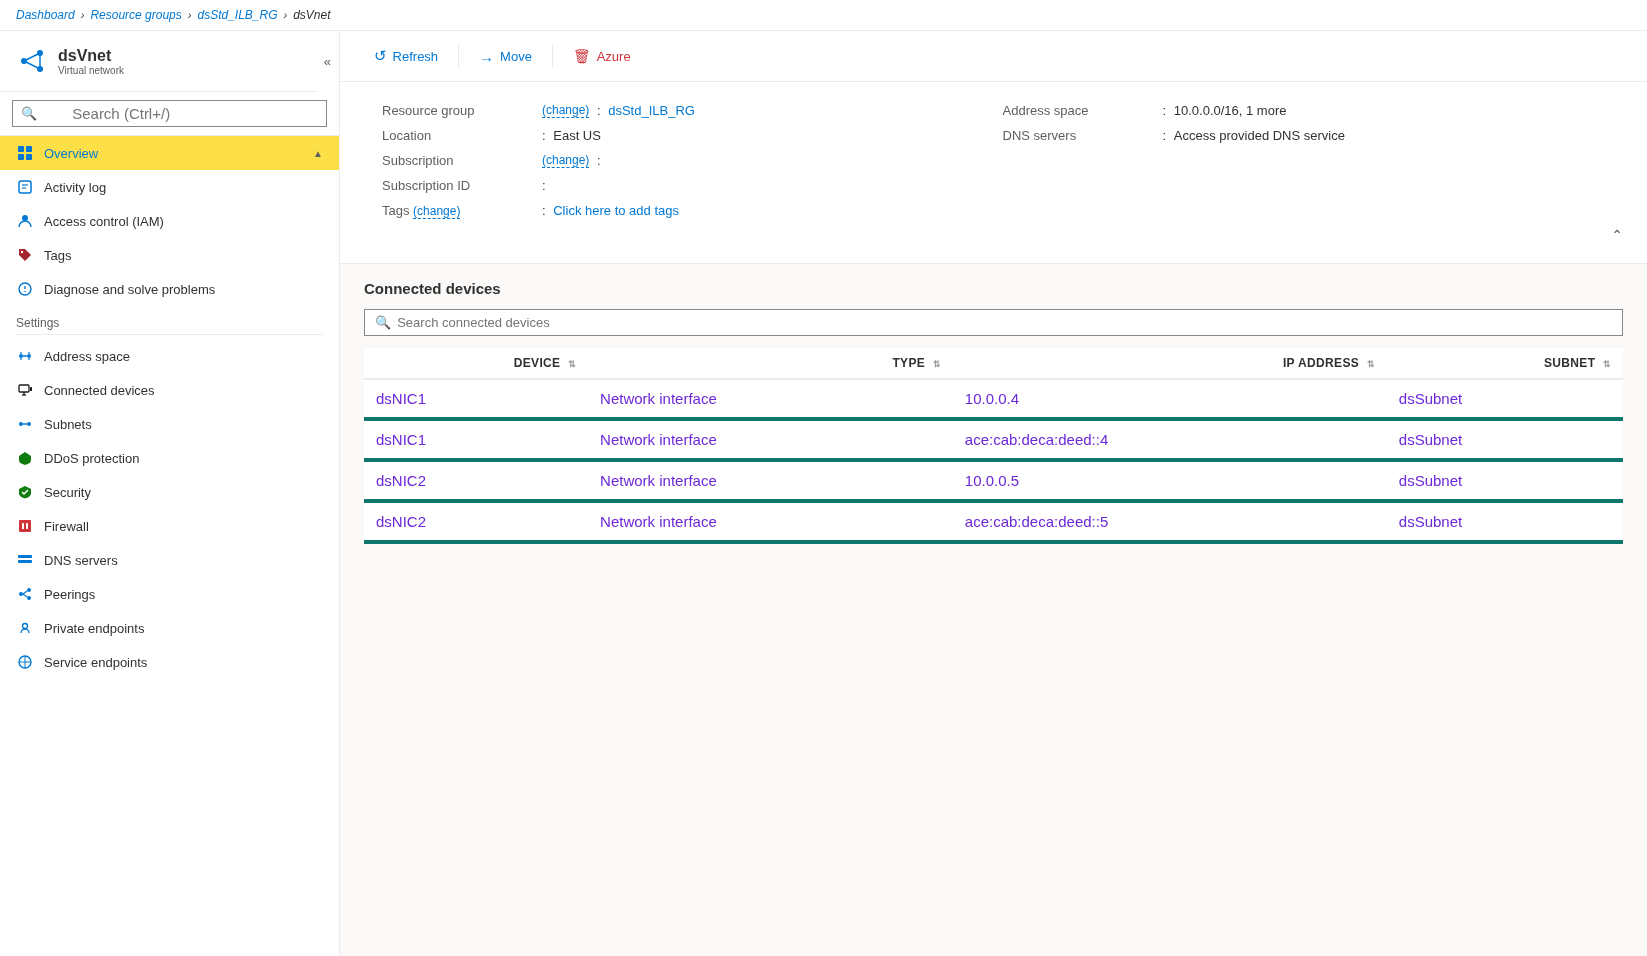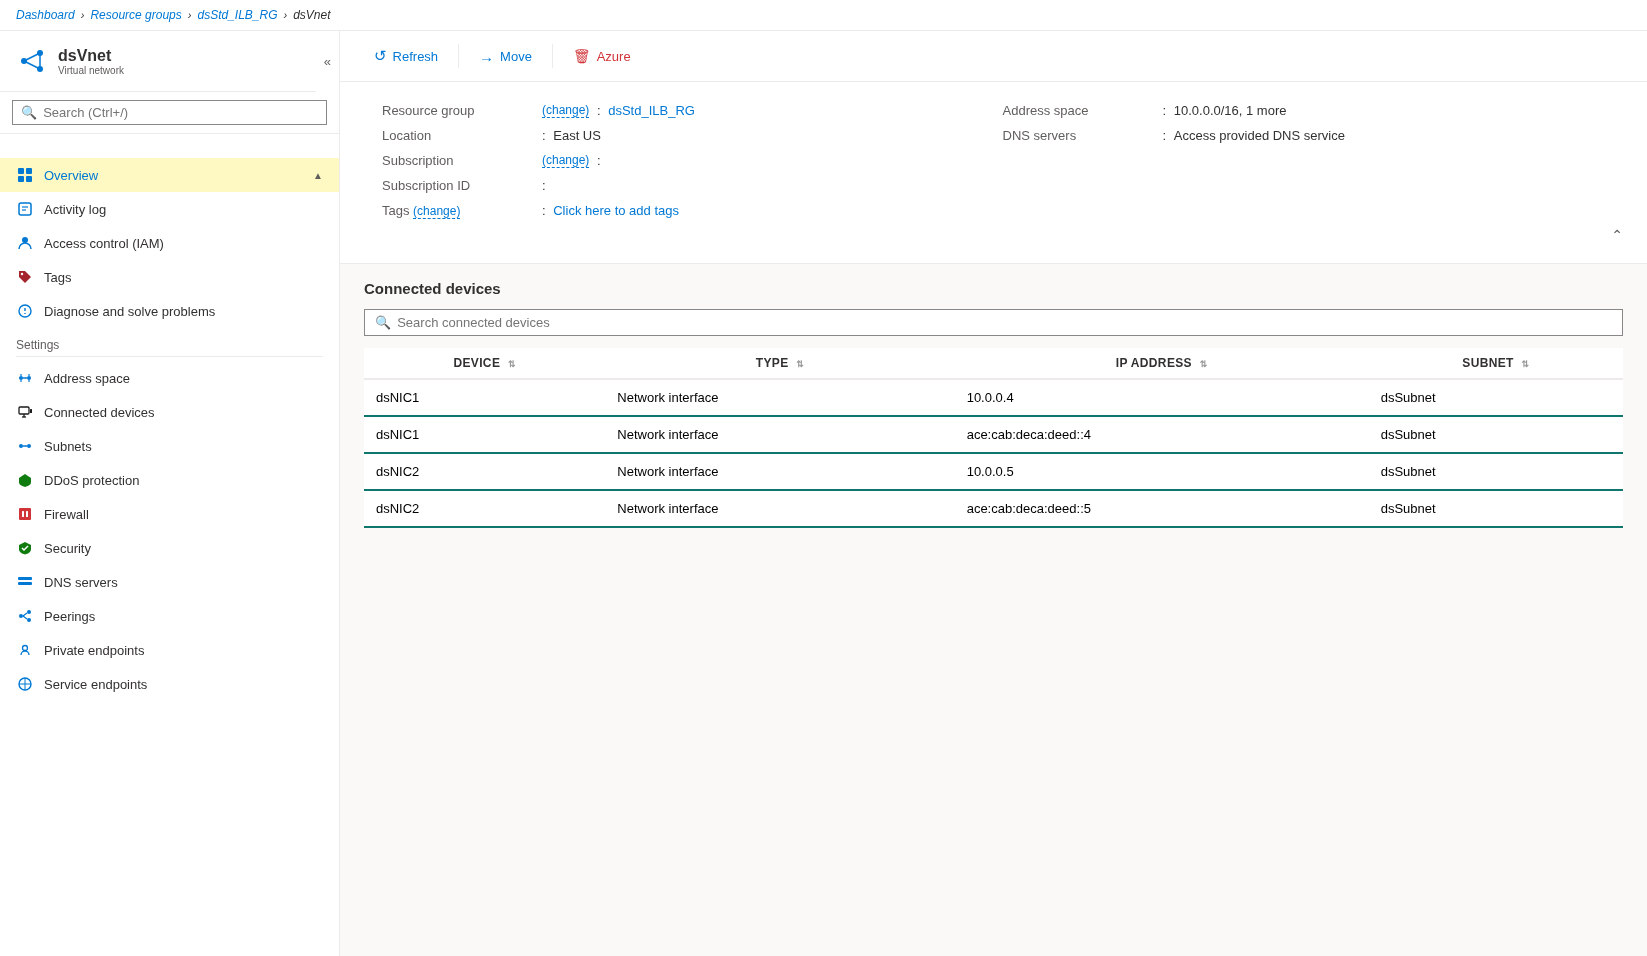--- a/index.html
+++ b/index.html
@@ -17,25 +17,25 @@
     
     .sidebar { width: 340px; background: #fff; border-right: 1px solid #edebe9; display: flex; flex-direction: column; overflow: hidden; flex-shrink: 0; }
 
     .resource-header { display: flex; align-items: center; gap: 10px; padding: 14px 16px; border-bottom: 1px solid #edebe9; }
     .resource-icon { width: 32px; height: 32px; display: flex; align-items: center; justify-content: center; }
     .resource-title { font-size: 16px; font-weight: 600; color: #323130; }
     .resource-subtitle { font-size: 10px; color: #605e5c; }
 
     .search-box { padding: 8px 12px; border-bottom: 1px solid #edebe9; }
     .search-box-inner { display: flex; align-items: center; border: 1px solid #8a8886; background: #fff; padding: 4px 8px; gap: 6px; }
-    .search-box-inner input { border: none; outline: none; font-size: 13px; color: #323130; width: 100%; background: transparent; }
+    .search-box-inner input { border: none; outline: none; font-size: 15px; color: #323130; width: 100%; background: transparent; margin-left: 29px; }
 
     .sidebar-nav { flex: 1; overflow-y: auto; }
     .nav-item { display: flex; align-items: center; gap: 10px; padding: 8px 16px; cursor: pointer; color: #323130; font-size: 13px; }
-    .nav-item.active { background: #fef9c3; color: #0078d4; margin-top: 24px; }
+    .nav-item.active { background: #fde047; color: #0078d4; }
     .nav-item .nav-icon { width: 18px; height: 18px; display: flex; align-items: center; justify-content: center; flex-shrink: 0; }
     .nav-section-header { font-size: 12px; font-weight: 400; color: #605e5c; padding: 10px 16px 4px; text-transform: none; }
 
     
     .collapse-btn { margin-left: auto; cursor: pointer; color: #605e5c; font-size: 10px; }
 
     
     .sidebar-nav::-webkit-scrollbar { width: 4px; }
     .sidebar-nav::-webkit-scrollbar-thumb { background: #c8c6c4; }
 
@@ -63,22 +63,22 @@
 
     
     .section { background: #faf9f8; padding: 16px 24px; }
     .section-title { font-size: 15px; font-weight: 600; color: #323130; margin-bottom: 12px; }
 
     .search-connected { display: flex; align-items: center; border: 1px solid #8a8886; background: #fff; padding: 5px 10px; gap: 6px; margin-bottom: 12px; }
     .search-connected input { border: none; outline: none; font-size: 13px; color: #605e5c; width: 100%; background: transparent; }
 
     
     .data-table { width: 100%; border-collapse: collapse; background: #fff; }
-    .data-table th { text-align: center; padding: 8px 12px; font-size: 12px; font-weight: 600; color: #323130; border-bottom: 2px solid #edebe9; text-transform: uppercase; letter-spacing: 0.03em; margin-top: 20px; }
-    .data-table td { padding: 10px 12px; font-size: 13px; color: #000000; border-bottom: 2px solid #0f766e; }
+    .data-table th { text-align: right; padding: 8px 12px; font-size: 12px; font-weight: 600; color: #323130; border-bottom: 2px solid #edebe9; text-transform: uppercase; letter-spacing: 0.03em; margin-top: 20px; }
+    .data-table td { padding: 10px 12px; font-size: 15px; color: #6d28d9; border-bottom: 4px solid #0f766e; }
     .sort-icon { display: inline-flex; flex-direction: column; margin-left: 4px; opacity: 0.5; font-size: 9px; vertical-align: middle; }
 
     
     .icon-overview { color: #0078d4; }
     .icon-activity { color: #0078d4; }
     .icon-iam { color: #0078d4; }
     .icon-tags { color: #a4262c; }
     .icon-diagnose { color: #0078d4; }
     .icon-address { color: #0078d4; }
     .icon-devices { color: #1b1b1b; }
@@ -239,38 +239,38 @@
       <div class="nav-item">
         <div class="nav-icon icon-ddos">
           <svg width="16" height="16" viewBox="0 0 16 16" fill="#107c10">
             <path d="M8 2L2 6v4c0 3 3 4 6 5 3-1 6-2 6-5V6L8 2z"></path>
           </svg>
         </div>
         <span>DDoS protection</span>
       </div>
 
       <div class="nav-item">
+        <div class="nav-icon icon-security">
+          <svg width="16" height="16" viewBox="0 0 16 16" fill="#107c10">
+            <path d="M8 2L2 5v4c0 3.3 2.7 4.5 6 5.5 3.3-1 6-2.2 6-5.5V5L8 2z"></path>
+            <polyline points="5,8 7,10 11,6" stroke="#fff" stroke-width="1.5" fill="none"></polyline>
+          </svg>
+        </div>
+        <span>Security</span>
+      </div>
+
+      <div class="nav-item">
         <div class="nav-icon icon-firewall">
           <svg width="16" height="16" viewBox="0 0 16 16" fill="#d13438">
             <rect x="2" y="2" width="12" height="12" rx="1"></rect>
             <rect x="5" y="5" width="2" height="6" fill="#fff" rx="0.5"></rect>
             <rect x="9" y="5" width="2" height="6" fill="#fff" rx="0.5"></rect>
           </svg>
         </div>
         <span>Firewall</span>
-      </div>
-
-      <div class="nav-item">
-        <div class="nav-icon icon-security">
-          <svg width="16" height="16" viewBox="0 0 16 16" fill="#107c10">
-            <path d="M8 2L2 5v4c0 3.3 2.7 4.5 6 5.5 3.3-1 6-2.2 6-5.5V5L8 2z"></path>
-            <polyline points="5,8 7,10 11,6" stroke="#fff" stroke-width="1.5" fill="none"></polyline>
-          </svg>
-        </div>
-        <span>Security</span>
       </div>
 
       <div class="nav-item">
         <div class="nav-icon icon-dns">
           <svg width="16" height="16" viewBox="0 0 16 16" fill="#0078d4">
             <rect x="1" y="3" width="14" height="3" rx="1"></rect>
             <rect x="1" y="8" width="14" height="3" rx="1"></rect>
           </svg>
         </div>
         <span>DNS servers</span>

